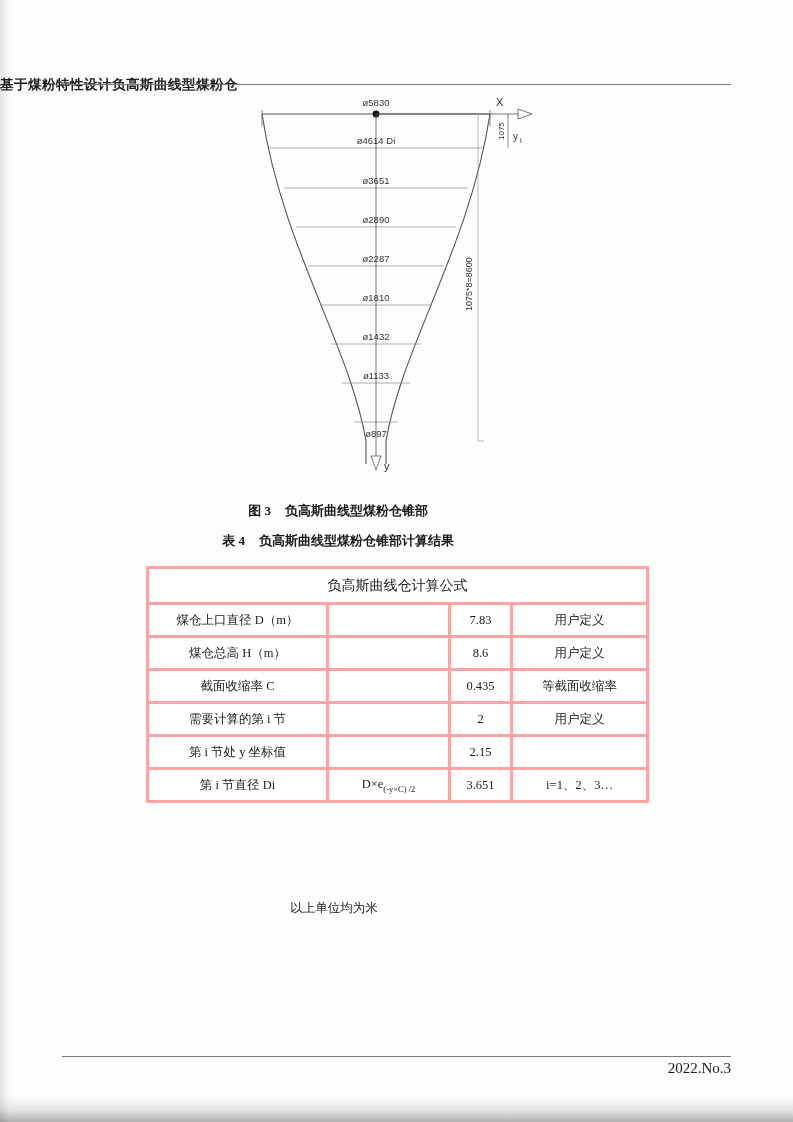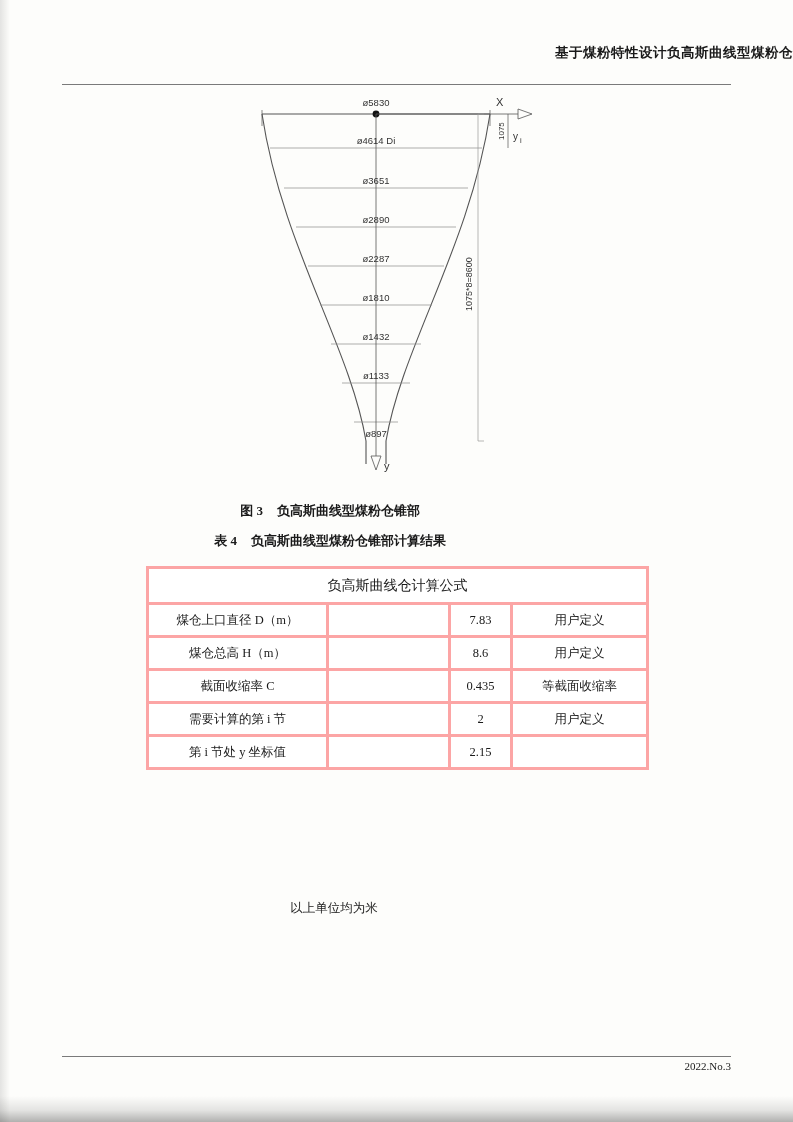--- a/index.html
+++ b/index.html
@@ -18,24 +18,24 @@
   .page {
     position: absolute;
     left: 0; top: 0;
     width: 793px;
     height: 1122px;
     background: #fdfdfb;
   }
   
   .header-title {
     position: absolute;
-    top: 44px;
-    left: 0;
-    width: 793px;
-    text-align: right;
+    top: 76px;
+    left: 0;
+    width: 793px;
+    text-align: left;
     font-size: 13.5px;
     font-weight: bold;
     letter-spacing: 0.5px;
     font-family: Liberation Mono, monospace;
   }
   .header-rule {
     position: absolute;
     top: 84px;
     left: 62px;
     width: 669px;
@@ -50,20 +50,21 @@
     width: 340px;
     height: 390px;
   }
   .fig-caption {
     position: absolute;
     left: 0;
     width: 660px;
     text-align: center;
     font-size: 13px;
     font-weight: bold;
+    padding-left: 8px;
   }
   #fig3-caption { top: 502px; }
   #tbl4-caption { top: 532px; }
   .cap-sp { display: inline-block; width: 14px; }
 
   
   .table-area {
     position: absolute;
     top: 566px;
     left: 146px;
@@ -118,21 +119,21 @@
     top: 1062px;
     left: 12px;
     width: 793px;
     text-align: right;
     font-size: 11px;
   }
   .footer-issue {
     position: absolute;
     top: 1060px;
     right: 62px;
-    font-size: 11px;
+    font-size: 15px;
   }
   .page-shadow {
     position: absolute;
     left: 0;
     bottom: 0;
     width: 793px;
     height: 26px;
     background: linear-gradient(180deg, rgba(255,255,255,0) 0%, rgba(0,0,0,0.10) 55%, rgba(0,0,0,0.30) 100%);
     pointer-events: none;
   }
@@ -254,20 +255,26 @@
           <td></td>
           <td>2</td>
           <td>用户定义</td>
         </tr>
         <tr>
           <td>第 i 节处 y 坐标值</td>
           <td></td>
           <td>2.15</td>
           <td></td>
         </tr>
+        <tr>
+          <td>第 i 节直径 Di</td>
+          <td><span>D×e</span><sub class="small">(-y×C) /2</sub></td>
+          <td>3.651</td>
+          <td>i=1、2、3…</td>
+        </tr>
       </tbody>
     </table>
   </div>
 
   <div class="unit-note">以上单位均为米</div>
 
   <div class="footer-rule"></div>
   <div class="footer-page">32</div>
   <div class="footer-issue">2022.No.3</div>
 

